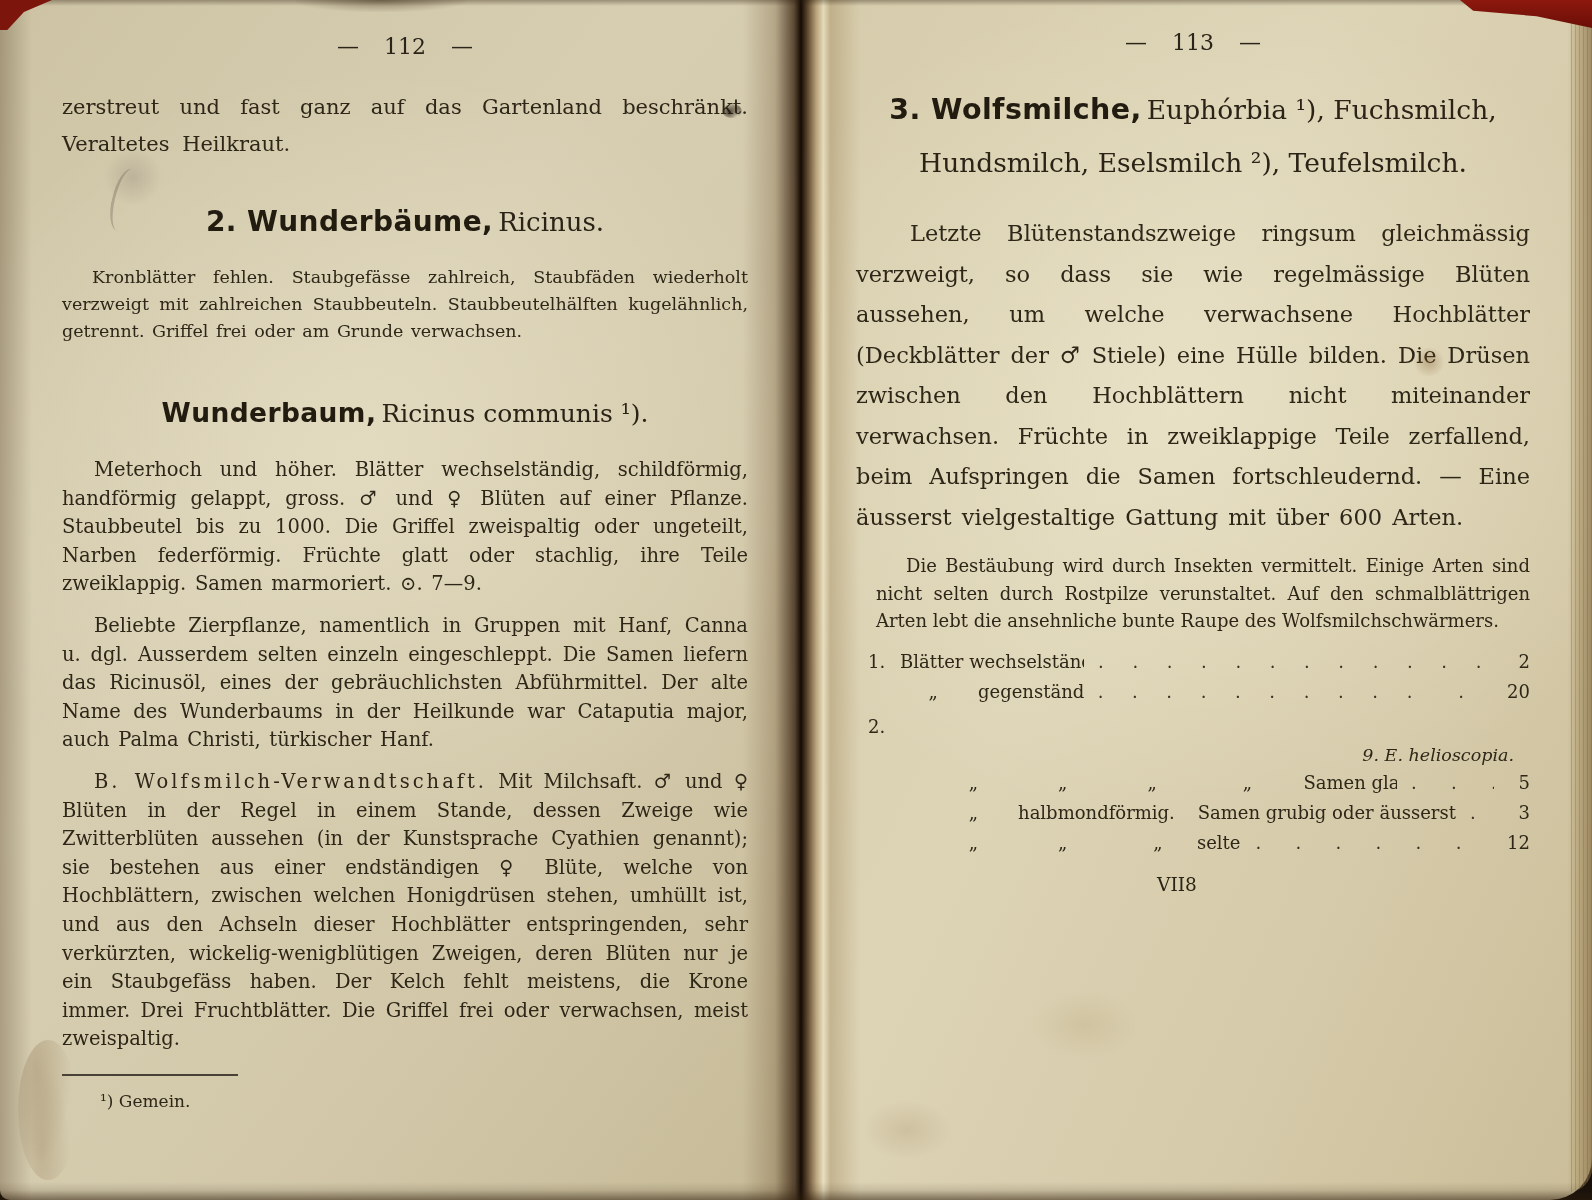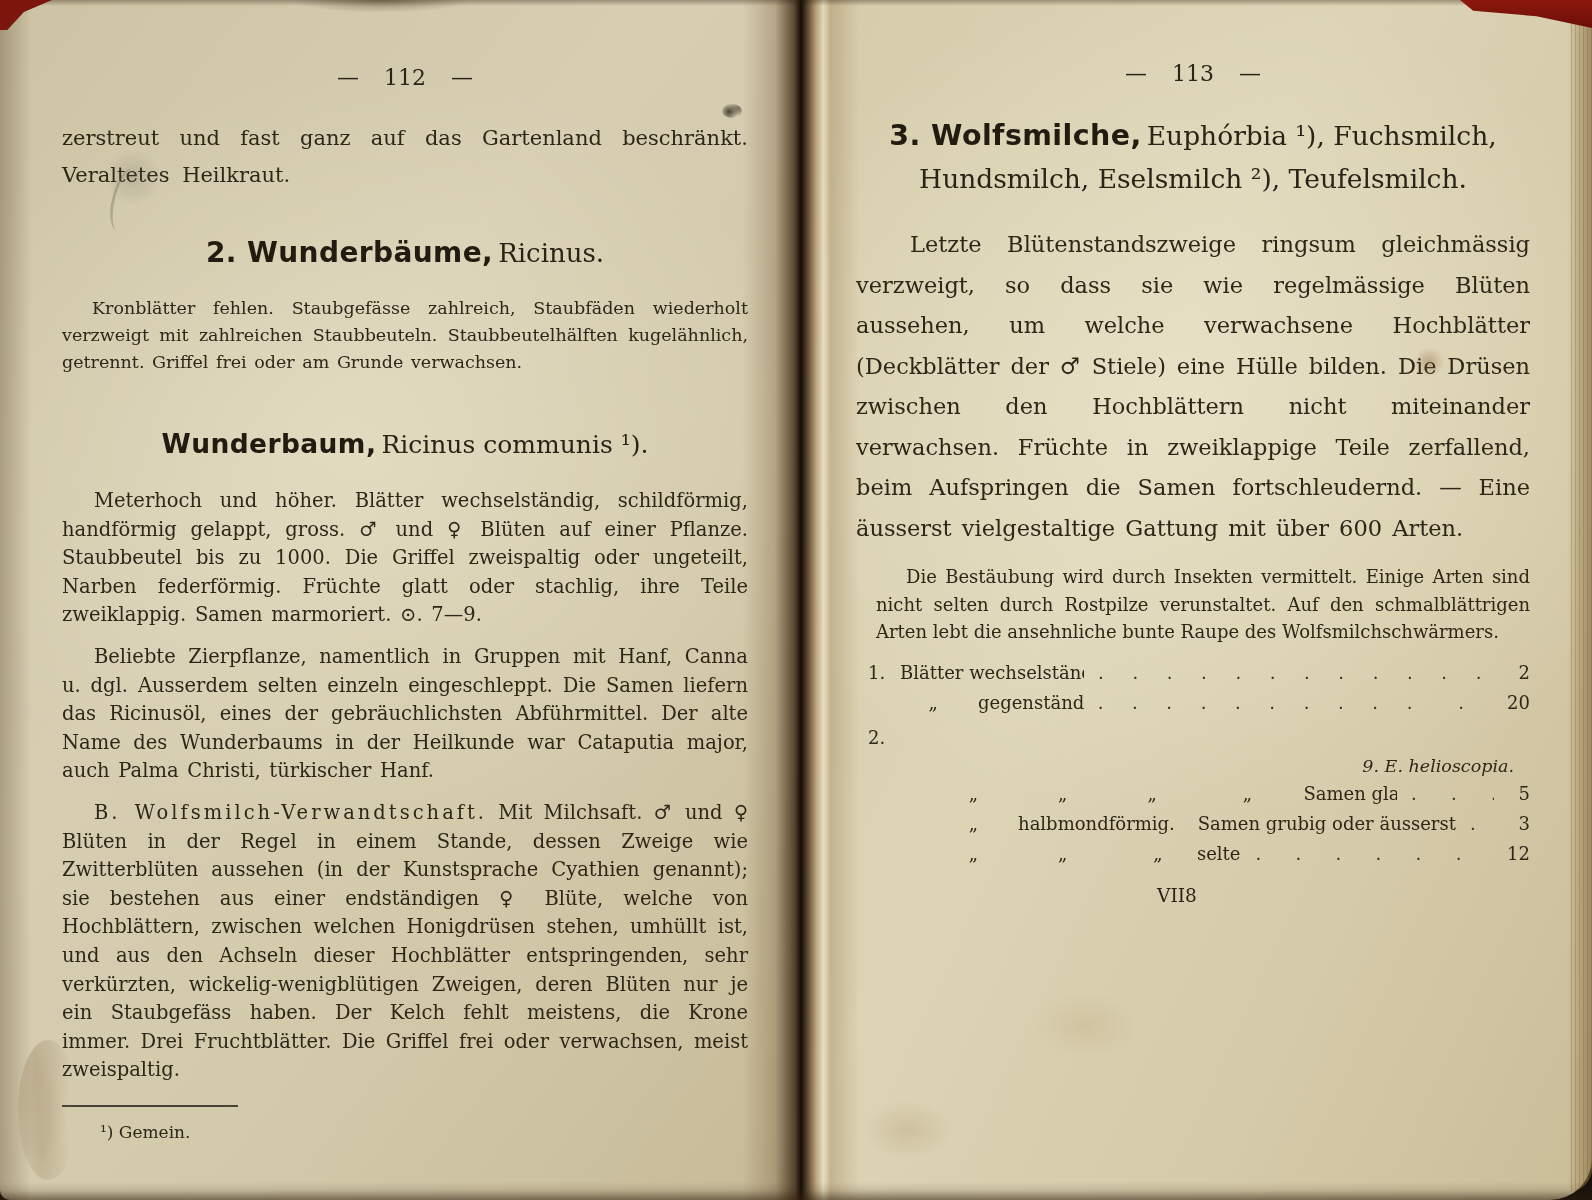--- a/index.html
+++ b/index.html
@@ -61,21 +61,21 @@
   .corner-tr {
     position:absolute; right:0; top:0; width:132px; height:28px; z-index:4; pointer-events:none;
     background:linear-gradient(to bottom,#8d180e,#6b0f07);
     clip-path:polygon(0 0,100% 0,100% 100%,58% 58%,10% 38%);
   }
   .stain { position:absolute; z-index:3; pointer-events:none; border-radius:50%; }
 
   
   .pagenum {
     text-align:center; font-size:22px; color:#2a241a;
-    word-spacing:18px; margin-bottom:30px;margin-top:31px;
+    word-spacing:18px; margin-bottom:30px;
   }
   .h-bold {
     font-family:"DejaVu Sans","Liberation Sans",sans-serif;
     font-weight:700; font-size:28px; letter-spacing:0.4px; color:#221b10;
   }
   .h-serif { font-size:26px; color:#2a2316; }
   .h-section { text-align:center; margin:42px 0 26px; }
   .h-species { text-align:center; margin:52px 0 28px; }
   .h-species .h-bold { font-size:26.5px; }
   .h-species .h-serif { font-size:25px; }
@@ -89,21 +89,21 @@
   }
   .p-body {
     font-size:19.5px; line-height:28.6px; text-indent:32px;
     text-align:justify; word-spacing:2.5px; margin-bottom:13px;
     hyphens:auto; -webkit-hyphens:auto;
   }
   .spaced { letter-spacing:3px; }
   .fn-rule { width:176px; border:0; border-top:2px solid #4a4136; margin:20px 0 12px; }
   .p-fn { font-size:17px; line-height:26px; text-indent:38px; }
 
-  .h-section3 { text-align:center; margin:8px 0 22px; line-height:39px; }
+  .h-section3 { text-align:center; margin:8px 0 22px; line-height:49px; }
   .h-section3 .h-bold { font-size:28.5px; }
   .h-section3 .h-serif { font-size:26.5px; }
   .p-main {
     font-size:22.5px; line-height:40.5px; text-indent:54px; word-spacing:3px;
     text-align:justify; hyphens:auto; -webkit-hyphens:auto;
   }
   .p-note {
     margin-top:15px; font-size:18px; line-height:27.5px; text-indent:30px;
     text-align:justify; hyphens:auto;margin-left:20px; -webkit-hyphens:auto;
   }

